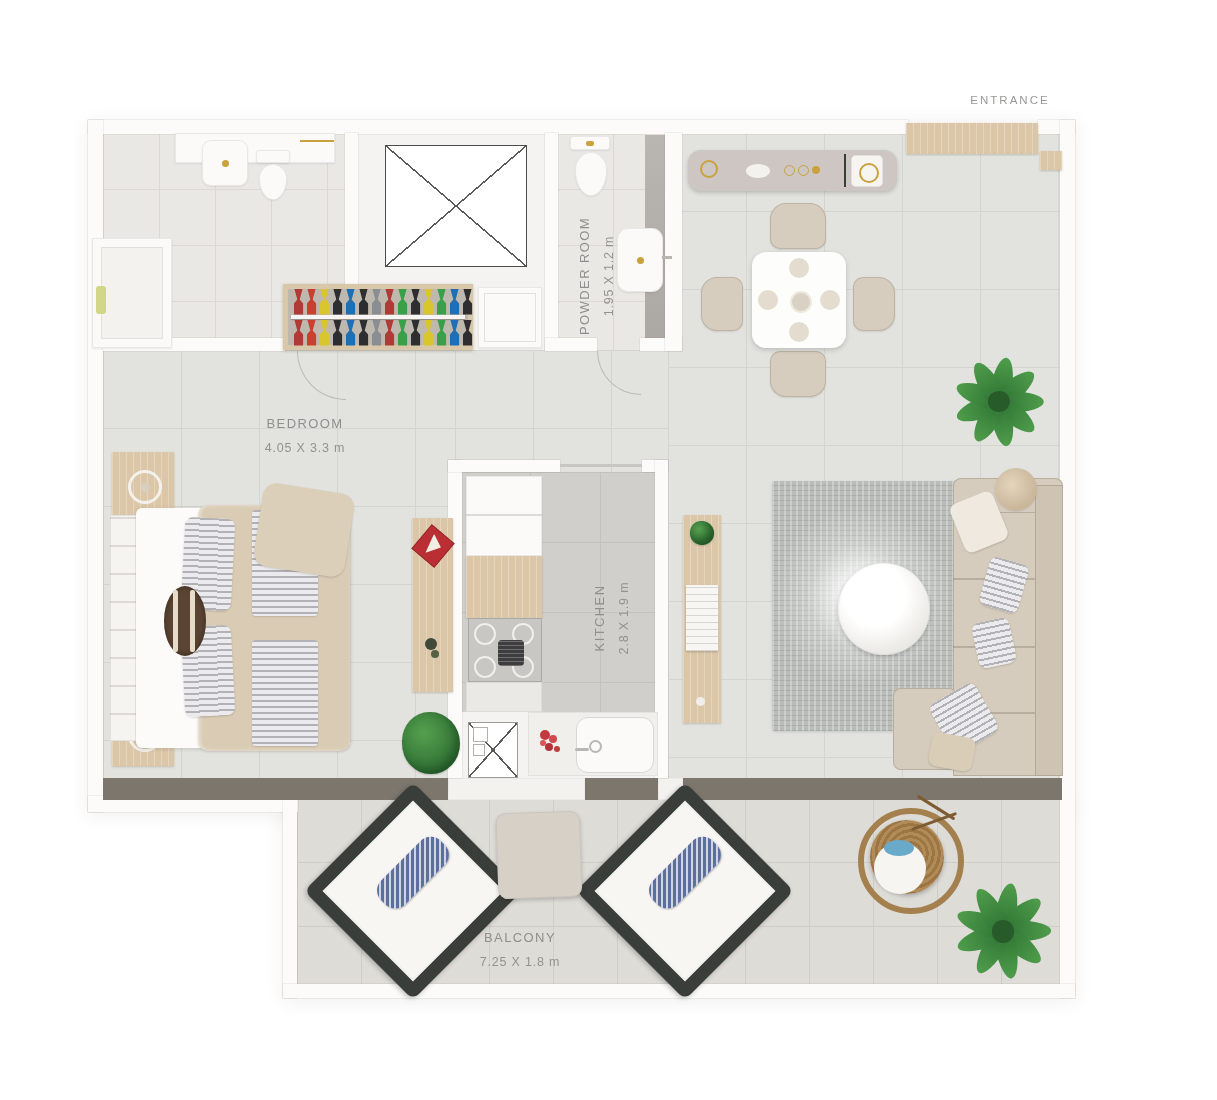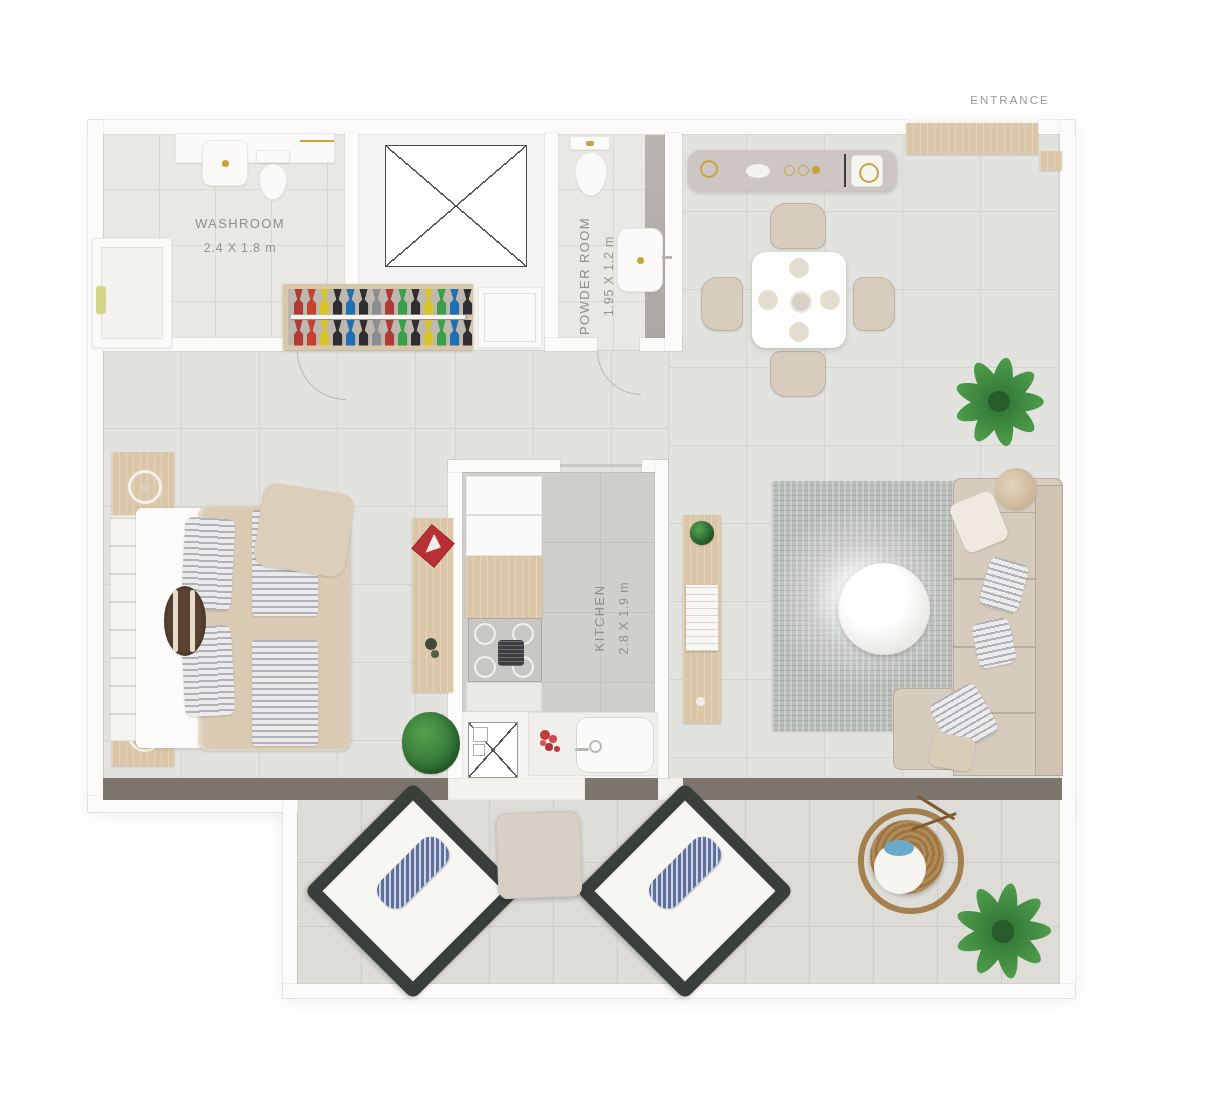--- a/index.html
+++ b/index.html
@@ -329,26 +329,30 @@
       <div class="leaf" style="transform: translate(-50%, -100%) rotate(90deg);"></div>
       <div class="leaf" style="transform: translate(-50%, -100%) rotate(130deg);"></div>
       <div class="leaf" style="transform: translate(-50%, -100%) rotate(170deg);"></div>
       <div class="leaf" style="transform: translate(-50%, -100%) rotate(210deg);"></div>
       <div class="leaf" style="transform: translate(-50%, -100%) rotate(250deg);"></div>
       <div class="leaf" style="transform: translate(-50%, -100%) rotate(290deg);"></div>
       <div class="leaf" style="transform: translate(-50%, -100%) rotate(330deg);"></div>
       <div class="plant-core"></div>
     </div>
 
-  <div class="room-label" style="left:140px;top:211px;width:200px;">
-    <div>WASHROOM</div>
-    <div class="room-dims">2.4 X 1.8 m</div>
-  </div>
   <div class="room-label vrot" style="left:512px;top:251px;width:170px;">
     <div>POWDER ROOM</div>
     <div class="room-dims">1.95 X 1.2 m</div>
   </div>
+  <div class="room-label" style="left:205px;top:411px;width:200px;">
+    <div>BEDROOM</div>
+    <div class="room-dims">4.05 X 3.3 m</div>
+  </div>
   <div class="room-label vrot" style="left:537px;top:593px;width:150px;">
     <div>KITCHEN</div>
     <div class="room-dims">2.8 X 1.9 m</div>
   </div>
+  <div class="room-label" style="left:420px;top:925px;width:200px;">
+    <div>BALCONY</div>
+    <div class="room-dims">7.25 X 1.8 m</div>
+  </div>
 
 </div>
 
 </body></html>

